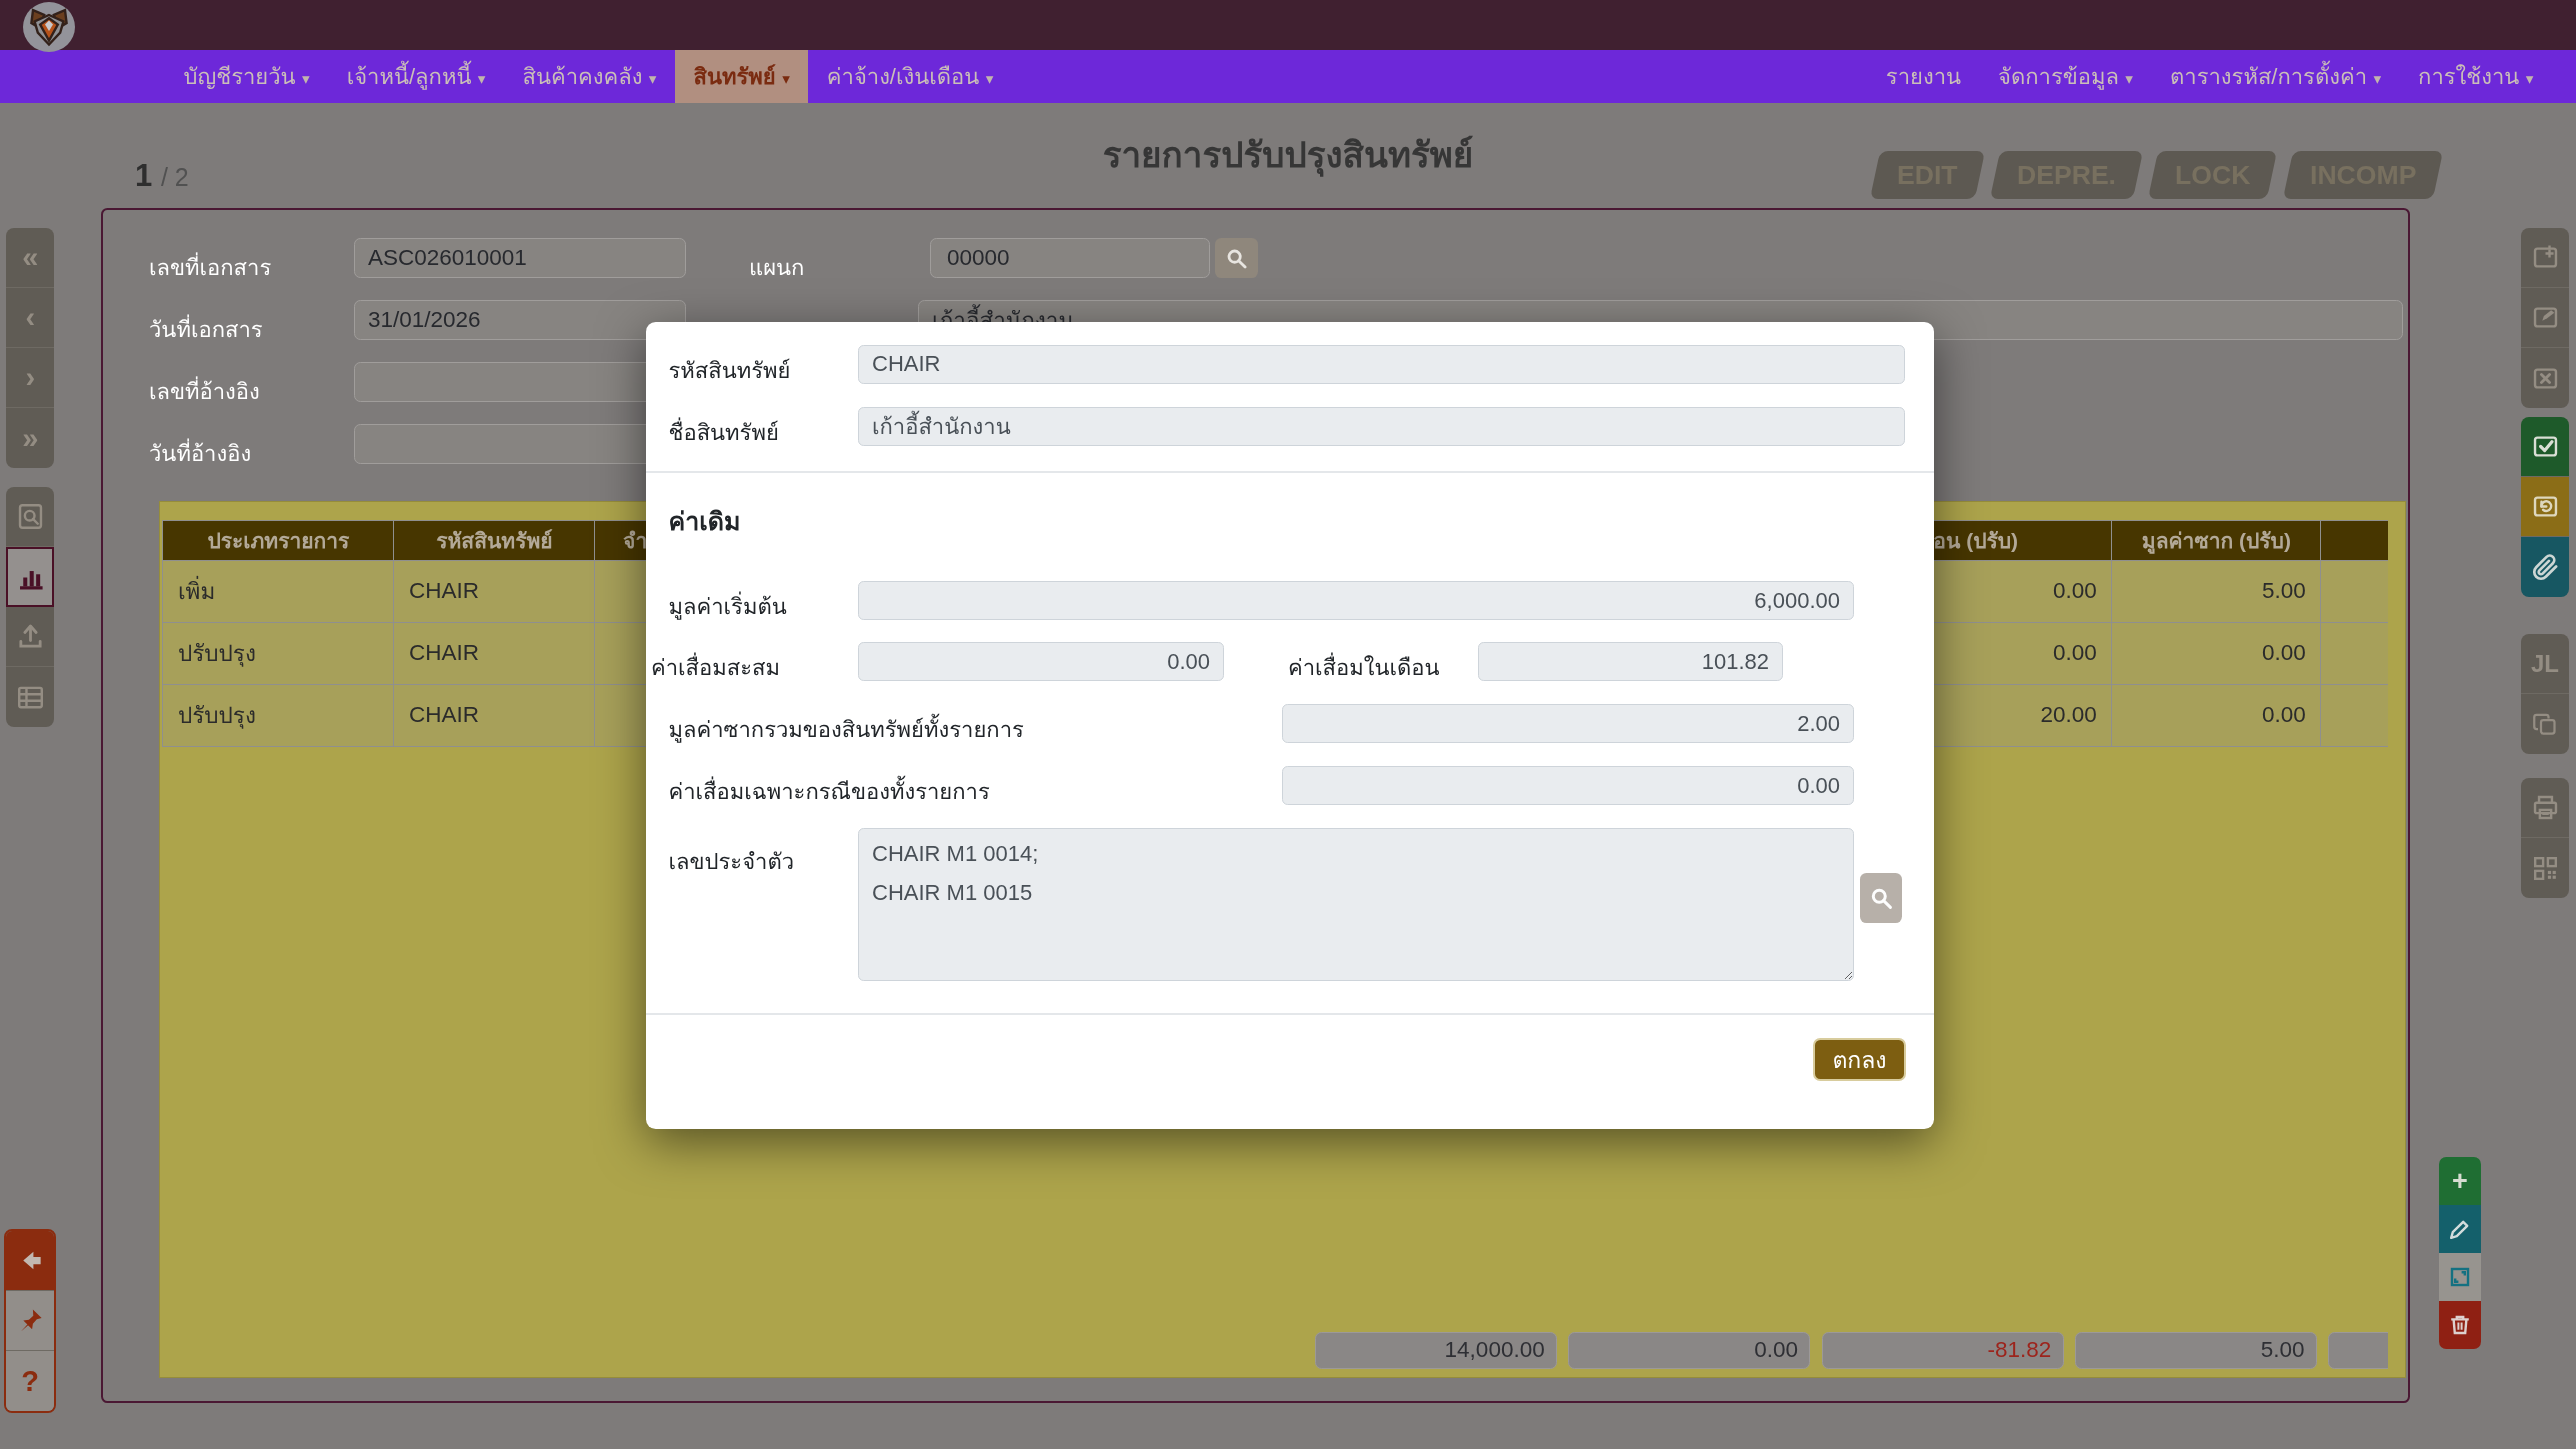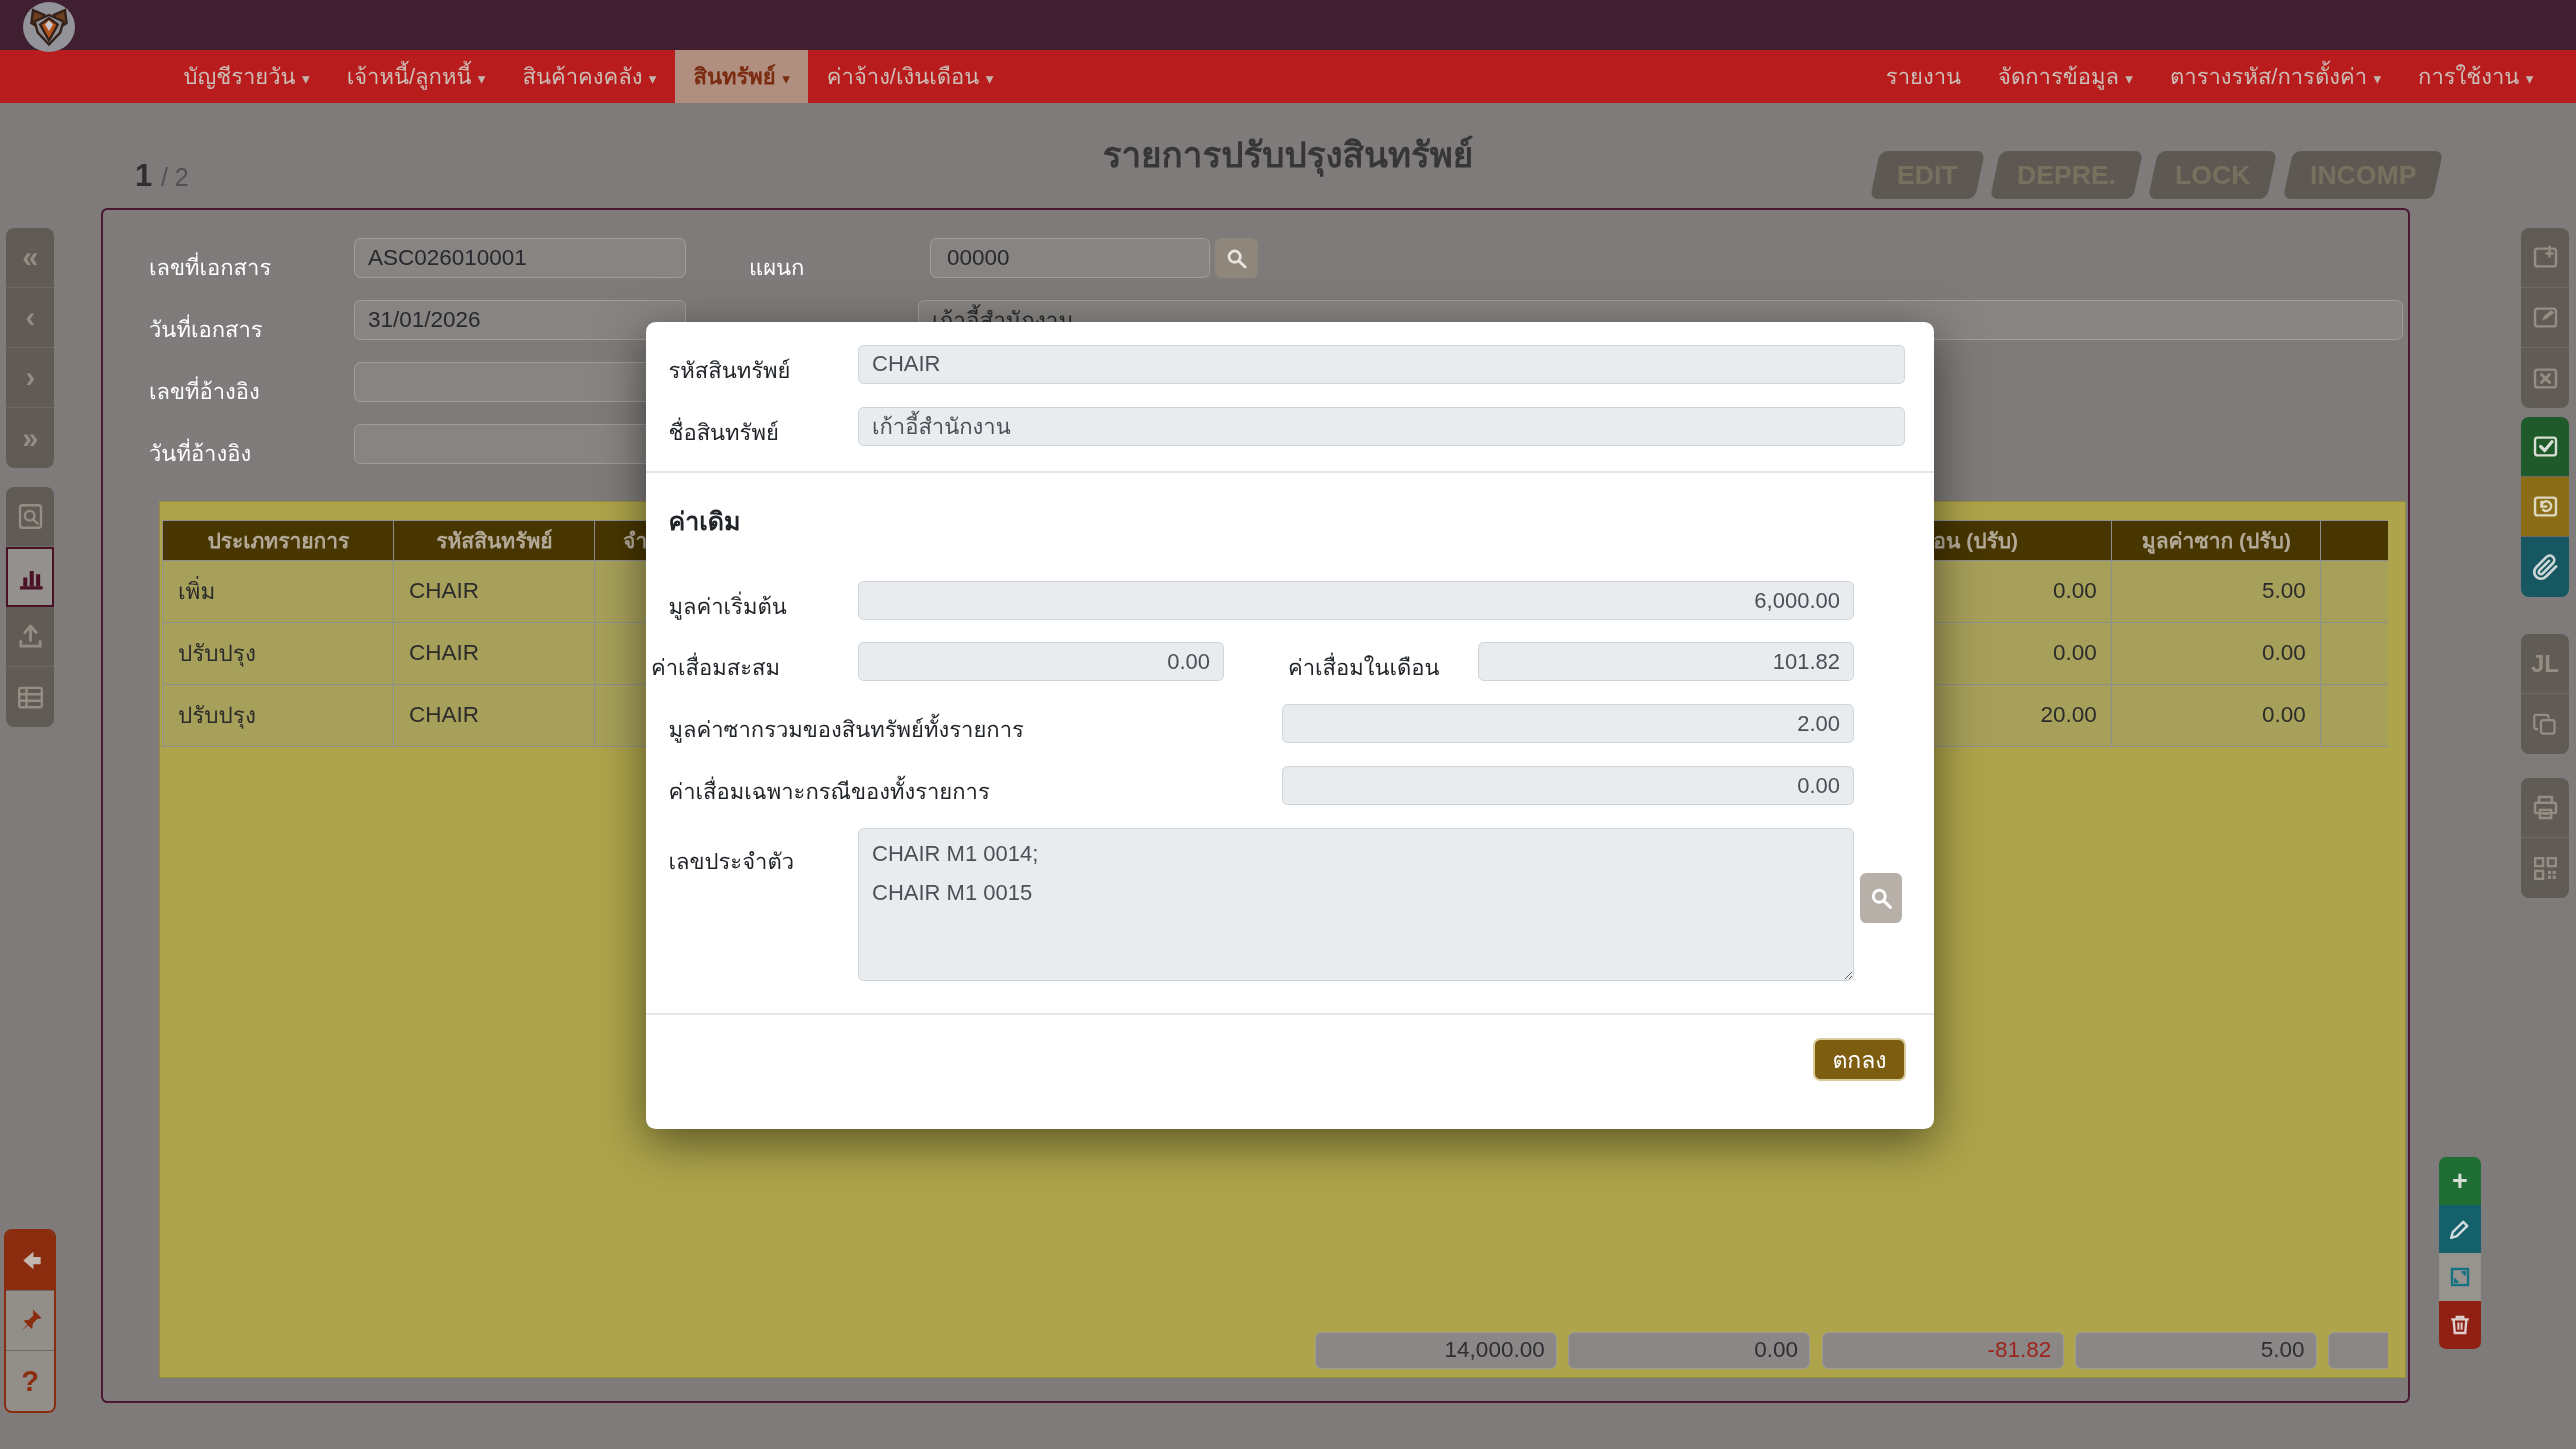--- a/index.html
+++ b/index.html
@@ -11,21 +11,21 @@
   }
   
   .topbar{position:absolute;left:0;top:0;width:2576px;height:50px;background:#402030;z-index:6;}
   .logo-circle{position:absolute;left:22.5px;top:2.4px;width:52px;height:50px;border-radius:50%;
     background:#93939a;display:flex;align-items:center;justify-content:center;z-index:8;}
   .app-title{position:absolute;left:165px;top:0;height:50px;line-height:50px;color:#c3bcbf;
     font-size:24px;font-weight:bold;}
   .app-title .sub{font-weight:normal;font-style:italic;color:#b1a9ad;font-size:23px;}
   .datetime{position:absolute;right:34px;top:0;height:50px;line-height:50px;display:flex;gap:37px;
     color:#b9b3b5;font-size:25px;font-weight:bold;}
-  .menubar{position:absolute;left:0;top:50px;width:2576px;height:53px;background:#b91c1c;z-index:6;
+  .menubar{position:absolute;left:0;top:50px;width:2576px;height:53px;background:#6d28d9;z-index:6;
     display:flex;align-items:stretch;}
   .menu-left{position:absolute;left:165px;top:0;height:53px;display:flex;}
   .menu-right{position:absolute;right:24px;top:0;height:37px;display:flex;}
   .menu-item{height:53px;line-height:53px;padding:0 18.5px;color:#cbbfb8;font-size:22px;cursor:pointer;white-space:nowrap;}
   .menu-item .caret{font-size:15.3px;margin-left:6.4px;color:#c2b5ad;}
   .menu-item.active{background:#b18f80;color:#7a2b10;font-weight:bold;}
   .menu-item.active .caret{color:#7a2b10;}
   
   .pageno{position:absolute;left:135px;top:158px;font-size:31px;font-weight:bold;color:#2e2e2e;z-index:2;}
   .pageno .tot{font-weight:normal;color:#515151;font-size:25px;}
@@ -391,21 +391,21 @@
   <input class="mipt" style="left: 212px; top: 85px; width: 1047px;" readonly="" value="เก้าอี้สำนักงาน">
   <div class="mdivider" style="top:149px;"></div>
   <div class="msection" style="top:179px;">ค่าเดิม</div>
 
   <div class="mlabel" style="left:22.5px;top:267px;text-align:right;">มูลค่าเริ่มต้น</div>
   <input class="mipt num" style="left: 212px; top: 259px; width: 996px;" readonly="" value="6,000.00">
 
   <div class="mlabel" style="left:5px;top:328px;text-align:center;">ค่าเสื่อมสะสม</div>
   <input class="mipt num" style="left: 212px; top: 320px; width: 366px;" readonly="" value="0.00">
   <div class="mlabel" style="left:642px;top:328px;">ค่าเสื่อมในเดือน</div>
-  <input class="mipt num" style="left: 832px; top: 320px; width: 376px;" readonly="" value="101.82">
+  <input class="mipt num" style="left: 832px; top: 320px; width: 305px;" readonly="" value="101.82">
 
   <div class="mlabel" style="left:22.5px;top:390px;">มูลค่าซากรวมของสินทรัพย์ทั้งรายการ</div>
   <input class="mipt num" style="left: 636px; top: 382px; width: 572px;" readonly="" value="2.00">
 
   <div class="mlabel" style="left:22.5px;top:452px;">ค่าเสื่อมเฉพาะกรณีของทั้งรายการ</div>
   <input class="mipt num" style="left: 636px; top: 444px; width: 572px;" readonly="" value="0.00">
 
   <div class="mlabel" style="left:22.5px;top:522px;">เลขประจำตัว</div>
   <textarea class="mtextarea" id="serial-textarea" readonly="" style="">CHAIR M1 0014;
 CHAIR M1 0015</textarea>

